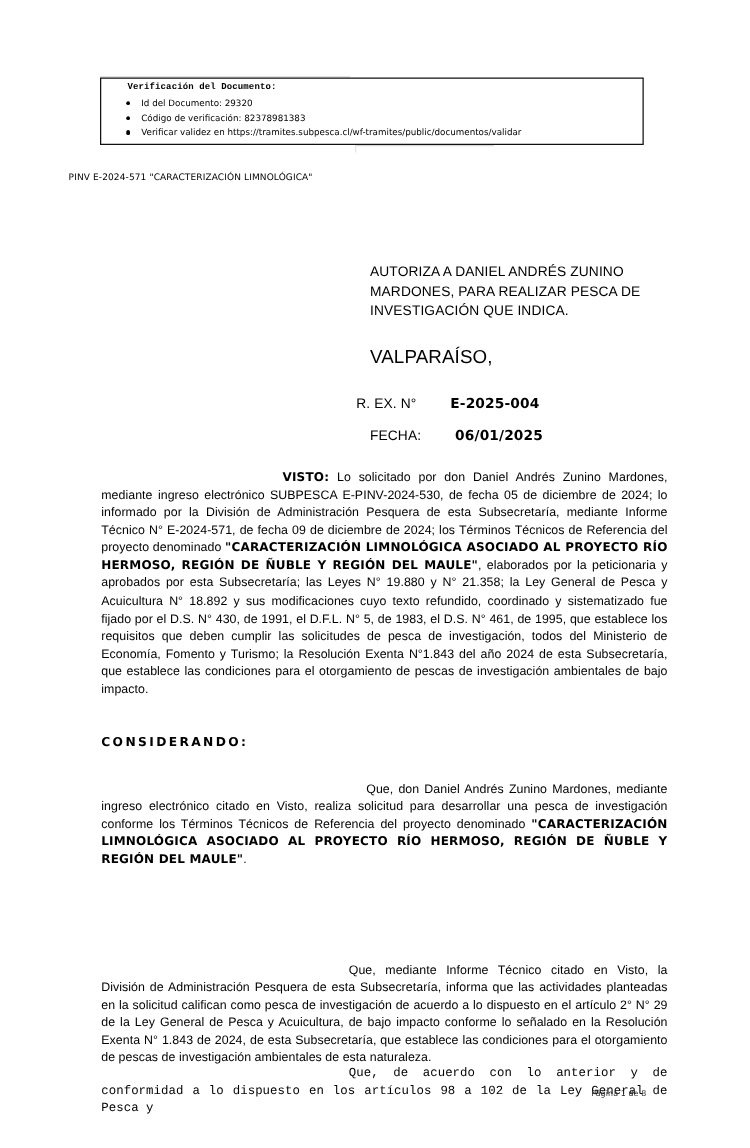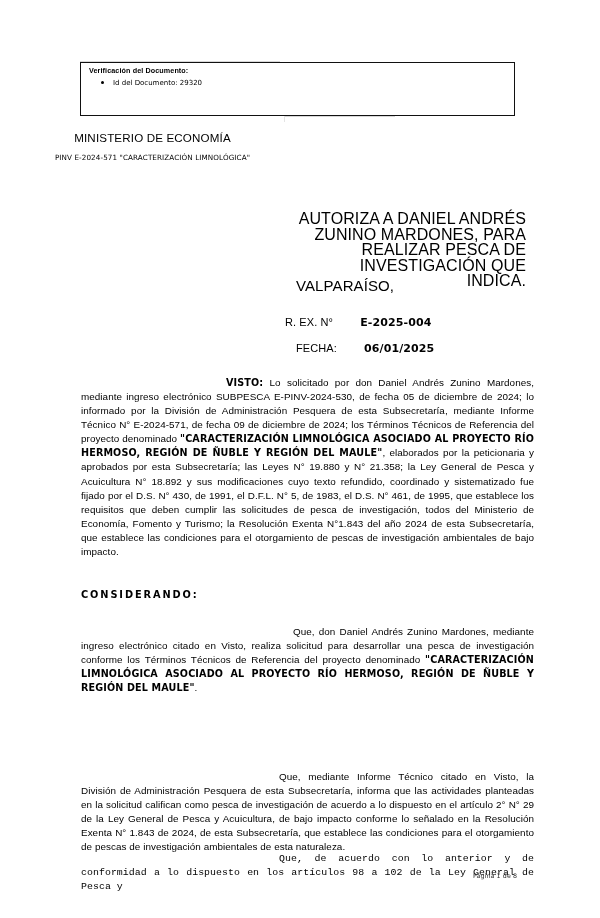--- a/index.html
+++ b/index.html
@@ -22,23 +22,23 @@
     left: 80px;
     top: 62px;
     width: 435px;
     height: 54px;
     border: 1.2px solid #111111;
     box-sizing: border-box;
     background: #ffffff;
   }
   #verify-title {
     position: absolute;
-    left: 8px;
+    left: 21px;
     top: 3px;
-    font-family: Liberation Sans, sans-serif;
+    font-family: Liberation Mono, monospace;
     font-weight: bold;
     font-size: 7.2px;
     letter-spacing: 0.1px;
     white-space: nowrap;
   }
   #verify-list {
     position: absolute;
     left: 18px;
     top: 15px;
     margin: 0;
@@ -104,23 +104,23 @@
     white-space: nowrap;
   }
 
   
   #doc-subject {
     position: absolute;
     left: 296px;
     top: 211px;
     width: 230px;
     font-family: "Liberation Sans", sans-serif;
-    font-size: 16px;
+    font-size: 11px;
     line-height: 15.5px;
-    text-align: right;
+    text-align: left;
     letter-spacing: 0.1px;
   }
   #place-line {
     position: absolute;
     left: 296px;
     top: 277px;
     font-family: "Liberation Sans", sans-serif;
     font-size: 15px;
     letter-spacing: 0.1px;
   }
@@ -212,25 +212,26 @@
 <body>
 
 <div class="seam" style="left:80px; top:61px; width:200px; height:1px;"></div>
 <div class="seam" style="left:285px; top:116px; width:110px; height:1px;"></div>
 <div class="seam" style="left:284px; top:116px; width:1px; height:6px; background:#e4e4e4;"></div>
 
 <div id="verify-box">
   <div id="verify-title">Verificación del Documento:</div>
   <ul id="verify-list">
     <li><span class="bul"></span><span>Id del Documento: 29320</span></li>
+    <li><span class="bul"></span><span>Código de verificación: 82378981383</span></li>
+    <li><span class="bul"></span><span>Verificar validez en https://tramites.subpesca.cl/wf-tramites/public/documentos/validar</span></li>
   </ul>
 </div>
 
 <div id="ministry-block">
-  <div id="ministry-l1">MINISTERIO DE ECONOMÍA</div>
   <div id="pinv-line">PINV E-2024-571 "CARACTERIZACIÓN LIMNOLÓGICA"</div>
 </div>
 
 <div id="doc-subject">AUTORIZA A DANIEL ANDRÉS ZUNINO MARDONES, PARA REALIZAR PESCA DE INVESTIGACIÓN QUE INDICA.</div>
 <div id="place-line">VALPARAÍSO,</div>
 <div id="res-line"><span>R. EX. N°</span> <b>E-2025-004</b></div>
 <div id="fecha-line"><span>FECHA:</span> <b>06/01/2025</b></div>
 
 <p class="body-p" id="p-visto"><span class="lead"></span><b>VISTO:</b><span> Lo solicitado por don Daniel Andrés Zunino Mardones, mediante ingreso electrónico SUBPESCA E-PINV-2024-530, de fecha 05 de diciembre de 2024; lo informado por la División de Administración Pesquera de esta Subsecretaría, mediante Informe Técnico N° E-2024-571, de fecha 09 de diciembre de 2024; los Términos Técnicos de Referencia del proyecto denominado </span><b>"CARACTERIZACIÓN LIMNOLÓGICA ASOCIADO AL PROYECTO RÍO HERMOSO, REGIÓN DE ÑUBLE Y REGIÓN DEL MAULE"</b><span>, elaborados por la peticionaria y aprobados por esta Subsecretaría; las Leyes N° 19.880 y N° 21.358; la Ley General de Pesca y Acuicultura N° 18.892 y sus modificaciones cuyo texto refundido, coordinado y sistematizado fue fijado por el D.S. N° 430, de 1991, el D.F.L. N° 5, de 1983, el D.S. N° 461, de 1995, que establece los requisitos que deben cumplir las solicitudes de pesca de investigación, todos del Ministerio de Economía, Fomento y Turismo; la Resolución Exenta N°1.843 del año 2024 de esta Subsecretaría, que establece las condiciones para el otorgamiento de pescas de investigación ambientales de bajo impacto.</span></p>
 

